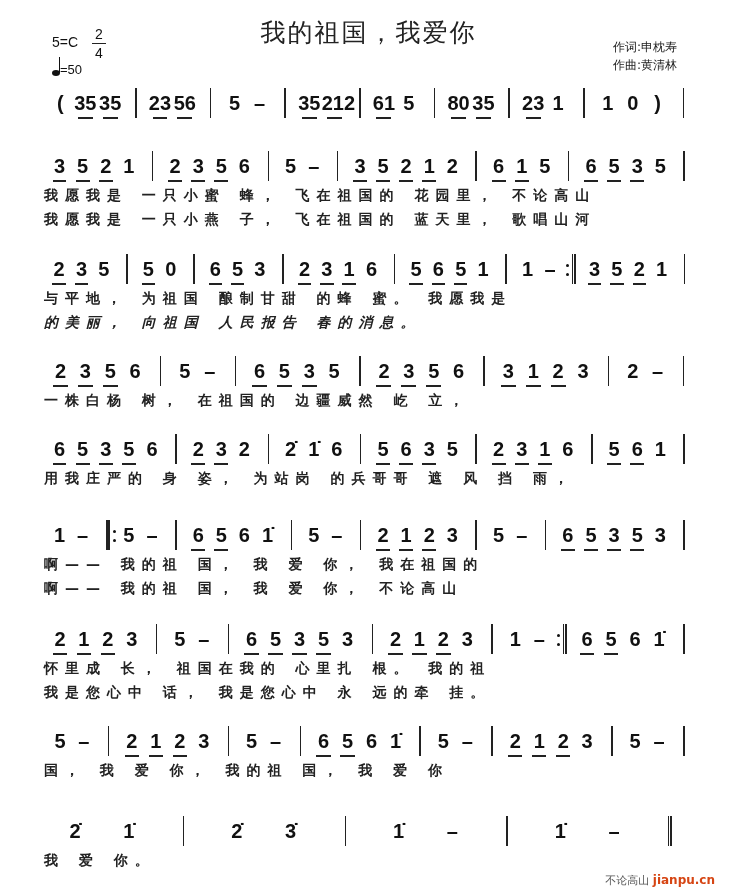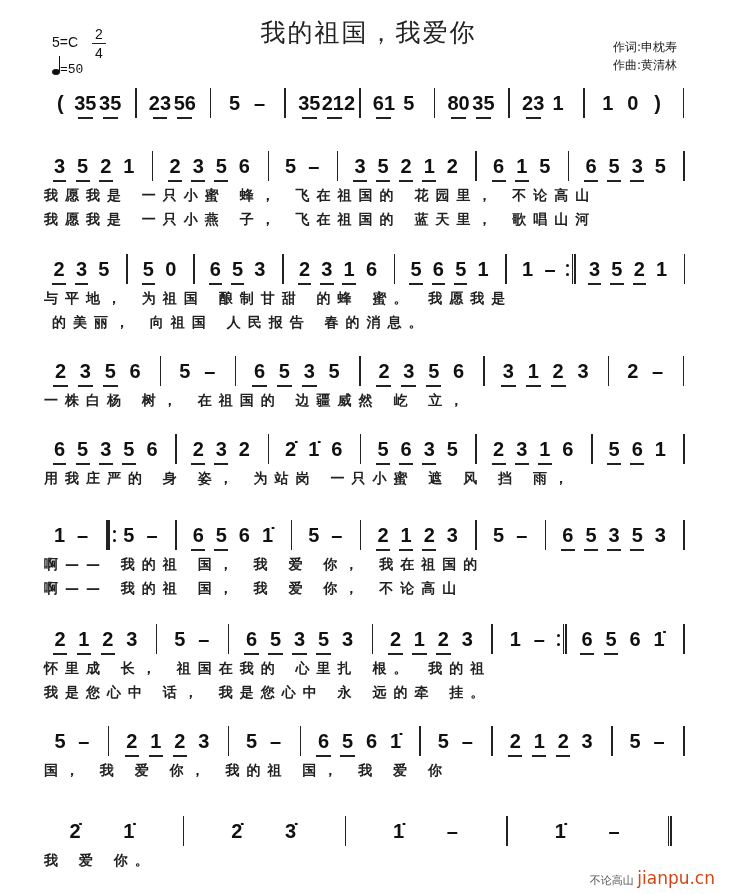--- a/index.html
+++ b/index.html
@@ -2,36 +2,36 @@
 <html><head>
 <meta charset="utf-8">
 <style>
   html, body { margin:0; padding:0; background:#ffffff; }
   body { width:737px; height:894px; position:relative; overflow:hidden; font-family:"DejaVu Sans", sans-serif; color:#111; }
   .title { position:absolute; left:0; width:737px; top:16px; text-align:center; font-family:"DejaVu Serif", serif; font-size:25px; letter-spacing:2px; color:#222; }
   .credits { position:absolute; right:60px; top:38px; font-size:12px; line-height:18px; color:#222; }
   .key { position:absolute; left:52px; top:34px; font-size:14px; font-family:"Liberation Sans", sans-serif; }
   .timesig { position:absolute; left:92px; top:26px; width:14px; text-align:center; font-size:14px; line-height:16px; font-family:"Liberation Sans", sans-serif; }
   .timesig .bar { display:block; height:1px; background:#222; margin:1px 0; }
-  .tempo { position:absolute; left:52px; top:62px; font-size:13px; font-family:Liberation Mono, monospace; }
+  .tempo { position:absolute; left:52px; top:62px; font-size:13px; font-family:Liberation Sans, sans-serif; }
   .tempo .note-head { display:inline-block; width:8px; height:6px; background:#111; border-radius:50%; vertical-align:-2px; position:relative; }
   .tempo .note-head:after { content:""; position:absolute; right:0; bottom:3px; width:1.5px; height:16px; background:#111; }
 
   .line { position:absolute; left:0; width:737px; }
   .notes { position:absolute; left:0; height:30px; white-space:nowrap; font-family:"Liberation Sans", sans-serif; font-weight:bold; font-size:20px; }
   .tok { position:absolute; top:0; text-align:center; }
   .barline { position:absolute; width:1.5px; background:#222; height:30px; top:-4px; }
   .barline.double { width:4px; border-left:1.5px solid #222; background:transparent; box-sizing:border-box; }
   .barline.double:after { content:""; position:absolute; right:0; top:0; width:2.5px; height:100%; background:#222; }
   .lyric { position:absolute; font-size:14px; font-weight:bold; letter-spacing:0; white-space:nowrap; color:#222; }
   .under { position:absolute; height:1.5px; background:#222; }
   .dot { position:absolute; width:3px; height:3px; background:#111; border-radius:50%; }
 
   .watermark { position:absolute; right:22px; bottom:6px; font-size:11px; color:#555; }
-  .watermark .brand { color:#d64513; font-size:17px; }
+  .watermark .brand { color:#d64513; font-size:12px;font-weight:bold; }
 </style>
 </head>
 <body>
 
 <div class="title">我的祖国，我爱你</div>
 <div class="key">5=C</div>
 <div class="timesig">
   <span>2</span>
   <span class="bar"></span>
   <span>4</span>
@@ -176,21 +176,21 @@
         <span class="tok" style="left: 583.448px; width: 22.3103px;">3</span>
         <div class="under" style="left: 587.91px; width: 13.3862px; top: 25px;"></div>
         <span class="tok" style="left: 605.759px; width: 22.3103px;">5</span>
         <div class="under" style="left: 610.221px; width: 13.3862px; top: 25px;"></div>
         <span class="tok" style="left: 628.069px; width: 22.3103px;">2</span>
         <div class="under" style="left: 632.531px; width: 13.3862px; top: 25px;"></div>
         <span class="tok" style="left: 650.379px; width: 22.3103px;">1</span>
         <div class="barline" style="left: 683.845px;"></div>
       </div>
       <div class="lyric" style="left: 44px; top: 32px; word-spacing: 2px; letter-spacing: 7px;">与平地，         为祖国    酿制甘甜    的蜂  蜜。    我愿我是</div>
-      <div class="lyric" style="left: 52px; top: 56px; word-spacing: 2px; letter-spacing: 7px;">的美丽，         向祖国    人民报告    春的消息。</div>
+      <div class="lyric" style="left: 44px; top: 56px; word-spacing: 2px; letter-spacing: 7px; font-style: italic;">的美丽，         向祖国    人民报告    春的消息。</div>
     </div>
     <div class="line" style="top: 360px;">
       <div class="notes">
         <span class="tok" style="left: 48px; width: 24.8846px;">2</span>
         <div class="under" style="left: 52.9769px; width: 14.9308px; top: 25px;"></div>
         <span class="tok" style="left: 72.8846px; width: 24.8846px;">3</span>
         <div class="under" style="left: 77.8615px; width: 14.9308px; top: 25px;"></div>
         <span class="tok" style="left: 97.7692px; width: 24.8846px;">5</span>
         <div class="under" style="left: 102.746px; width: 14.9308px; top: 25px;"></div>
         <span class="tok" style="left: 122.654px; width: 24.8846px;">6</span>
@@ -266,21 +266,21 @@
         <div class="under" style="left: 537.871px; width: 13.8643px; top: 25px;"></div>
         <span class="tok" style="left: 556.357px; width: 23.1071px;">6</span>
         <div class="barline" style="left: 591.018px;"></div>
         <span class="tok" style="left: 602.571px; width: 23.1071px;">5</span>
         <div class="under" style="left: 607.193px; width: 13.8643px; top: 25px;"></div>
         <span class="tok" style="left: 625.679px; width: 23.1071px;">6</span>
         <div class="under" style="left: 630.3px; width: 13.8643px; top: 25px;"></div>
         <span class="tok" style="left: 648.786px; width: 23.1071px;">1</span>
         <div class="barline" style="left: 683.446px;"></div>
       </div>
-      <div class="lyric" style="left: 44px; top: 32px; word-spacing: 2px; letter-spacing: 7px;">用我庄严的    身    姿，  为站岗    一只小蜜    遮    风    挡    雨，</div>
+      <div class="lyric" style="left: 44px; top: 32px; word-spacing: 2px; letter-spacing: 7px;">用我庄严的    身    姿，  为站岗    的兵哥哥    遮    风    挡    雨，</div>
     </div>
     <div class="line" style="top: 524px;">
       <div class="notes">
         <span class="tok" style="left: 48px; width: 23.1071px;">1</span>
         <span class="tok" style="left: 71.1071px; width: 23.1071px;">–</span>
         <div class="barline double" style="left: 105.768px;"></div>
         <div class="dot" style="left: 112.768px; top: 6px;"></div>
         <div class="dot" style="left: 112.768px; top: 15px;"></div>
         <span class="tok" style="left: 117.321px; width: 23.1071px;">5</span>
         <span class="tok" style="left: 140.429px; width: 23.1071px;">–</span>

